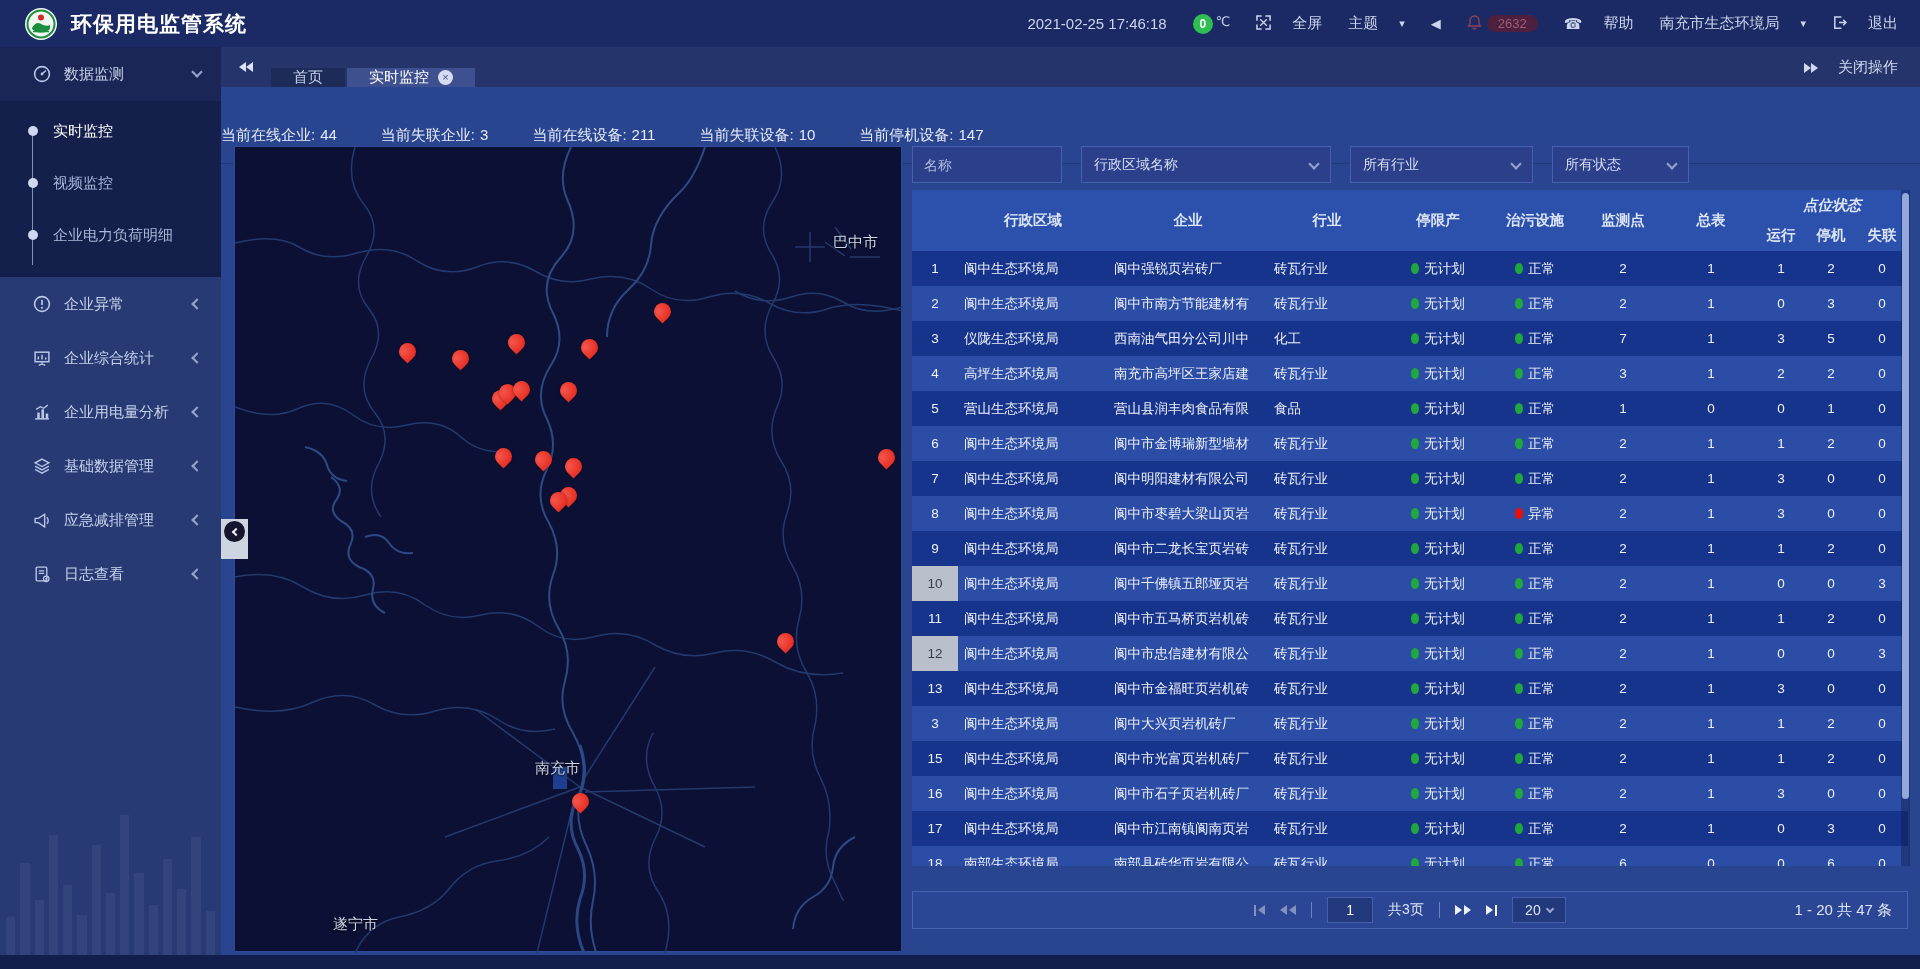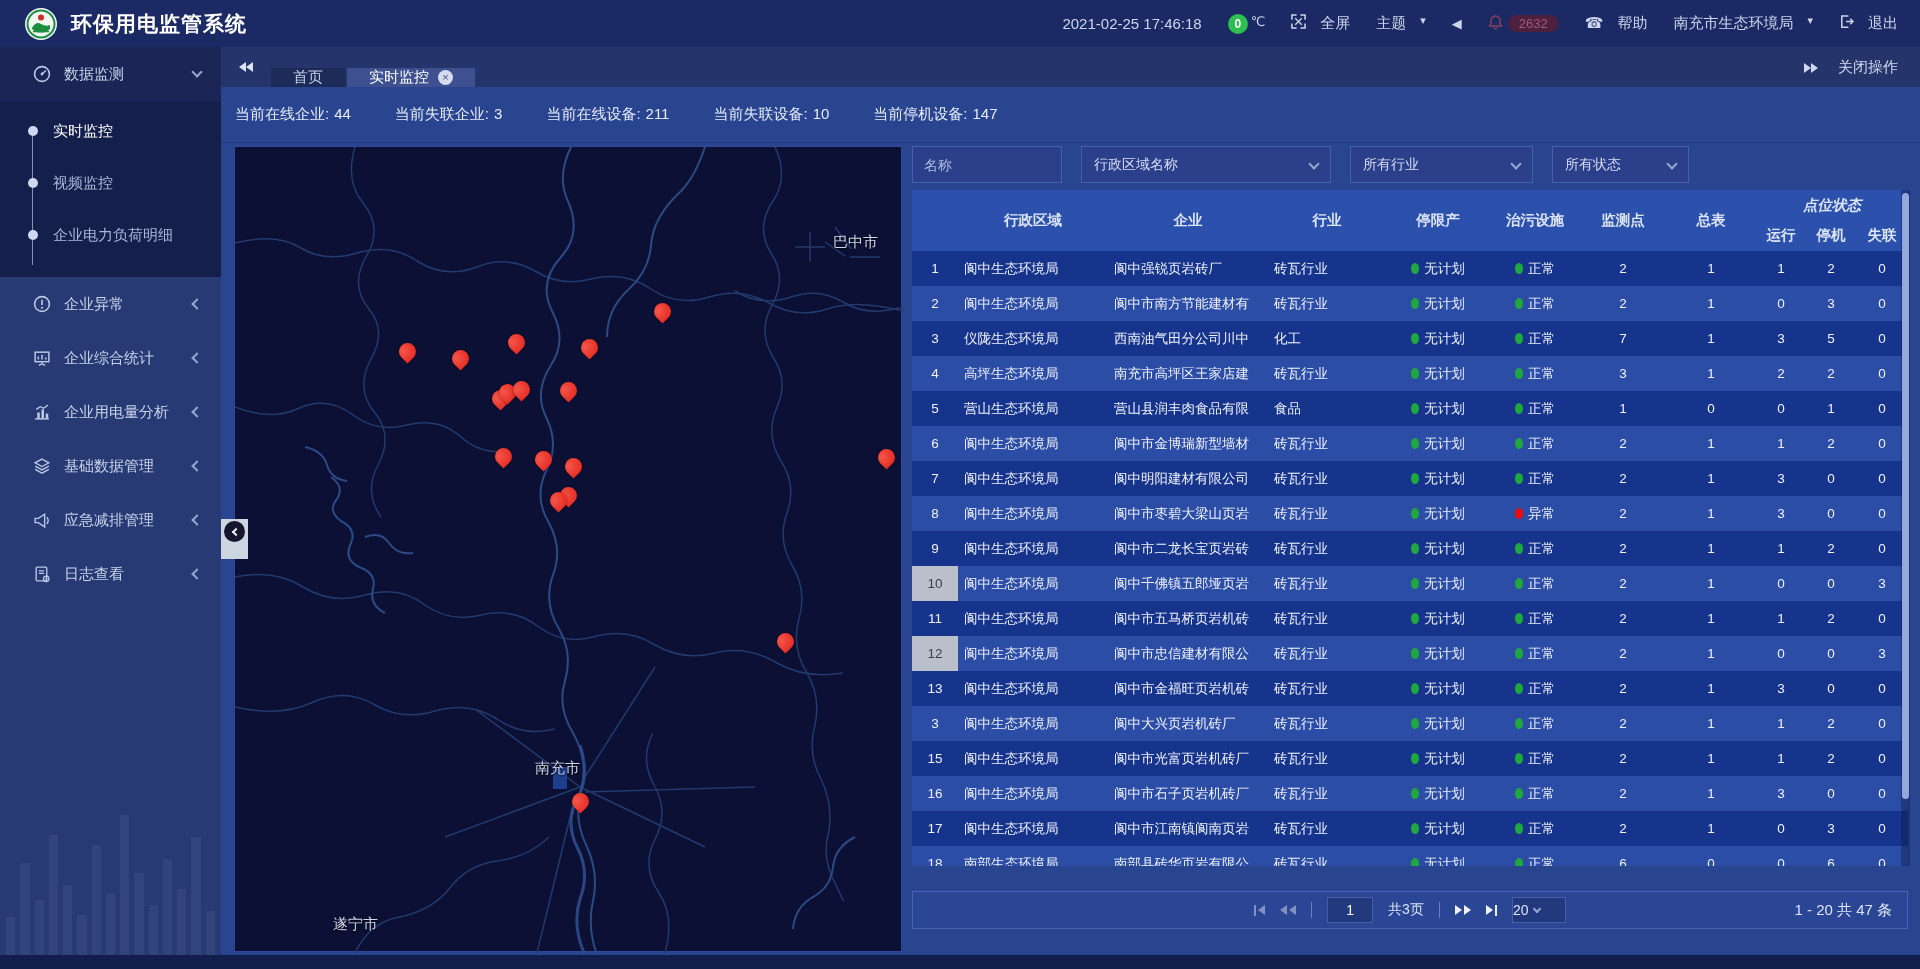--- a/index.html
+++ b/index.html
@@ -4,21 +4,21 @@
 <style>
   * { margin:0; padding:0; box-sizing:border-box; }
   html,body { width:1920px; height:969px; overflow:hidden; }
   body { font-family:"Liberation Sans","DejaVu Sans",sans-serif; background:#121f4d; position:relative; }
 
   
   .topbar { position:absolute; left:0; top:0; right:0; height:47px; background:#1b2a64; display:flex; align-items:center; z-index:9; }
   .logo { width:34px; height:34px; margin-left:24px; flex:0 0 auto; }
   .app-title { color:#fff; font-size:21px; font-weight:bold; margin-left:13px; letter-spacing:1px; }
   .topbar-right { margin-left:auto; display:flex; align-items:center; gap:26px; padding-right:22px; color:#cdd5ec; font-size:15px; }
-  .hbtn { display:flex; gap:14px; cursor:pointer; white-space:nowrap; }
+  .hbtn { display:flex; align-items:center; gap:21px; cursor:pointer; white-space:nowrap; }
   .temp { display:flex; align-items:flex-start; gap:3px; }
   .temp-circle { width:20px; height:20px; border-radius:50%; background:#2fbe52; color:#fff; font-size:12px; font-weight:bold; display:flex; align-items:center; justify-content:center; }
   .temp-unit { font-size:13px; }
   .chev-dn-txt { font-size:11px; }
   .noti { display:flex; align-items:center; gap:5px; }
   .badge { background:#4d2040; color:#a25a74; padding:1px 11px; border-radius:10px; font-size:13px; }
   .spk { color:#cdd5ec; font-size:13px; }
 
   
   .tabbar { position:absolute; left:221px; top:47px; right:0; height:40px; background:#25346a; display:flex; align-items:stretch; z-index:8; }
@@ -45,21 +45,21 @@
   .submenu { background:#141f4c; padding:4px 0 16px; position:relative; }
   .submenu::before { content:''; position:absolute; left:32px; top:28px; bottom:12px; width:1px; background:#97a4ca; opacity:.85; }
   .submenu-row { height:52px; display:flex; align-items:center; padding-left:53px; color:#aab6d8; font-size:15px; position:relative; cursor:pointer; }
   .submenu-row .sub-dot { position:absolute; left:28px; top:50%; margin-top:-5px; width:10px; height:10px; border-radius:50%; background:#cfd8ee; }
   .submenu-row.active { color:#fff; }
   .skyline { position:absolute; left:0; right:0; bottom:0; height:175px; display:flex; align-items:flex-end; gap:5px; padding:0 6px; pointer-events:none; }
   .skyline div { background:rgba(255,255,255,0.055); flex:1 0 auto; }
 
   
   .content { position:absolute; left:221px; top:87px; right:0; bottom:14px; background:#2a4590; }
-  .stats { height:56px; display:flex; align-items:center; gap:44px; padding-left:14px; border-bottom:1px solid #223a7c; color:#e5ebf9; font-size:15px; }
+  .stats { height:56px; display:flex; align-items:center; gap:44px; border-bottom:1px solid #223a7c; color:#e5ebf9; font-size:15px;margin-top:21px; }
   .stat { white-space:nowrap; }
   .stat b { font-weight:normal; margin-left:5px; }
 
   
   .map { position:absolute; left:13px; top:59px; width:668px; height:806px; background:#0c1034; border:1px solid #31489b; overflow:visible; }
   .map svg.geo { position:absolute; left:0; top:0; }
   .city-label { position:absolute; color:#ccd5ea; font-size:15px; white-space:nowrap; text-shadow:0 1px 2px #000; }
   .pin { position:absolute; width:17px; height:17px; background:radial-gradient(circle at 35% 30%, #f4564b, #e22016); border-radius:50% 50% 50% 0; transform:rotate(-45deg); box-shadow:0 0 2px rgba(0,0,0,.6); z-index:3; }
   .map-handle { position:absolute; left:-14px; top:372px; width:27px; height:40px; background:#cdd5e0; z-index:5; display:flex; justify-content:center; align-items:flex-start; padding-top:2px; cursor:pointer; }
   .handle-circle { width:21px; height:21px; border-radius:50%; background:#15162e; display:flex; align-items:center; justify-content:center; }
@@ -95,21 +95,21 @@
   .vscroll .thumb { position:absolute; left:1px; right:1px; top:3px; height:606px; background:#93a9dc; border-radius:4px; }
 
   .pagination { position:absolute; left:0; right:0; top:745px; height:38px; background:#2b4694; border:1px solid #4664b2; display:flex; align-items:center; color:#dde4f6; font-size:14px; }
   .pg-center { position:absolute; left:0; right:0; top:0; bottom:0; display:flex; align-items:center; justify-content:center; gap:15px; }
   .pg-ico { display:flex; align-items:center; gap:2px; cursor:pointer; }
   .pg-ico.disabled { color:#8291bd; cursor:default; }
   .pg-ico.on { color:#eef2fb; }
   .pg-bar { width:2px; height:11px; background:currentColor; display:inline-block; }
   .pg-sep { width:1px; height:16px; background:#6c82bd; }
   .pg-input { width:46px; height:26px; background:#22397e; border:1px solid #4560a9; color:#fff; text-align:center; font-size:14px; outline:none; font-family:inherit; }
-  .pg-size { width:54px; height:26px; background:#22397e; border:1px solid #4560a9; display:flex; align-items:center; gap:6px; cursor:pointer; }
+  .pg-size { width:54px; height:26px; background:#22397e; border:1px solid #4560a9; display:flex; align-items:center; justify-content:center; gap:6px; cursor:pointer; }
   .pg-size .chev { margin:0 0 2px 0; width:6px; height:6px; }
   .pg-range { position:absolute; right:15px; font-size:15px; }
 </style>
 </head>
 <body>
 
 <header class="topbar">
   <span class="logo">
     <svg viewBox="0 0 34 34" width="34" height="34">
       <circle cx="17" cy="17" r="16" fill="#f2f7f2"></circle>

